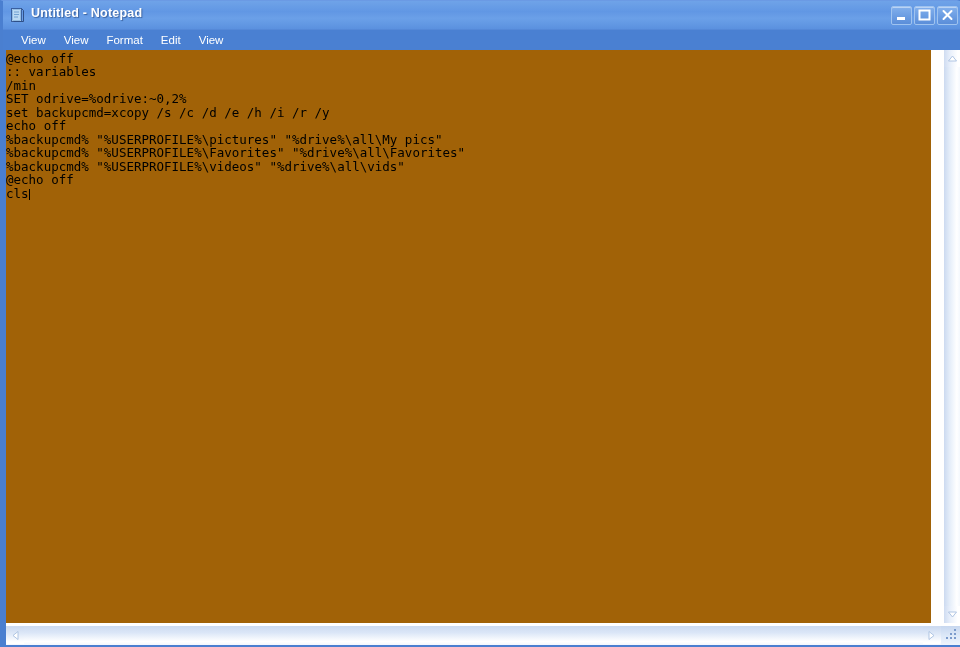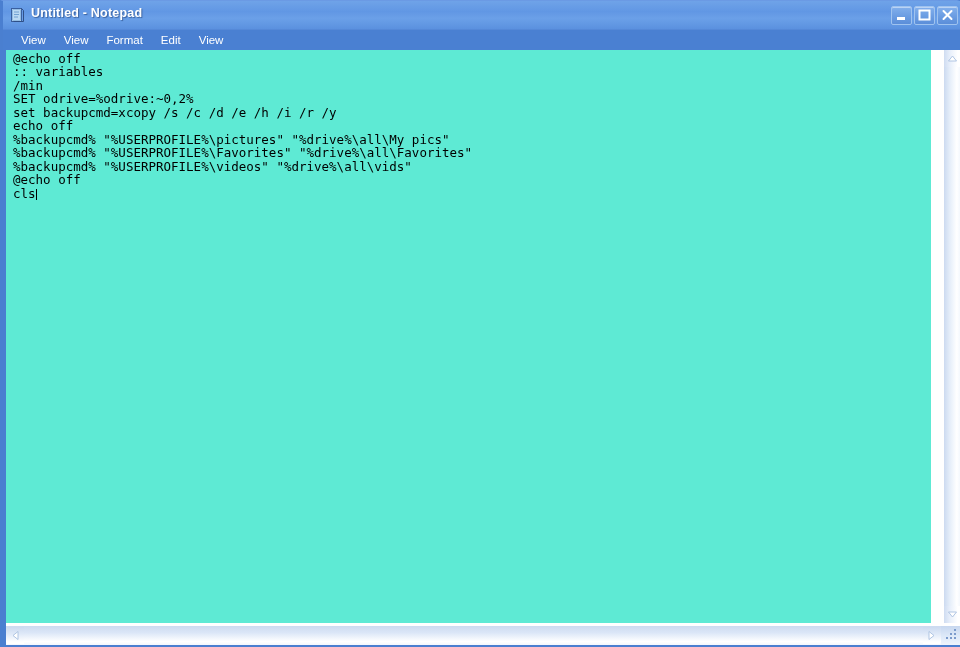--- a/index.html
+++ b/index.html
@@ -104,23 +104,23 @@
     left: 3px; top: 49px;
     width: 954px;
     height: 595px;
     background: #ffffff;
   }
   .textarea {
     position: absolute;
     left: 0; top: 0;
     width: 925px;
     height: 573px;
-    background: #5eead4;
+    background: #a16207;
     overflow: hidden;
-    padding: 2px 0 0 7px;
+    padding: 2px 0 0 0;
     box-sizing: border-box;
   }
   .code {
     font-family: "DejaVu Sans Mono", "Liberation Mono", monospace;
     font-size: 12.5px;
     line-height: 13.45px;
     color: #000000;
     white-space: pre;
     margin: 0;
     letter-spacing: 0px;

